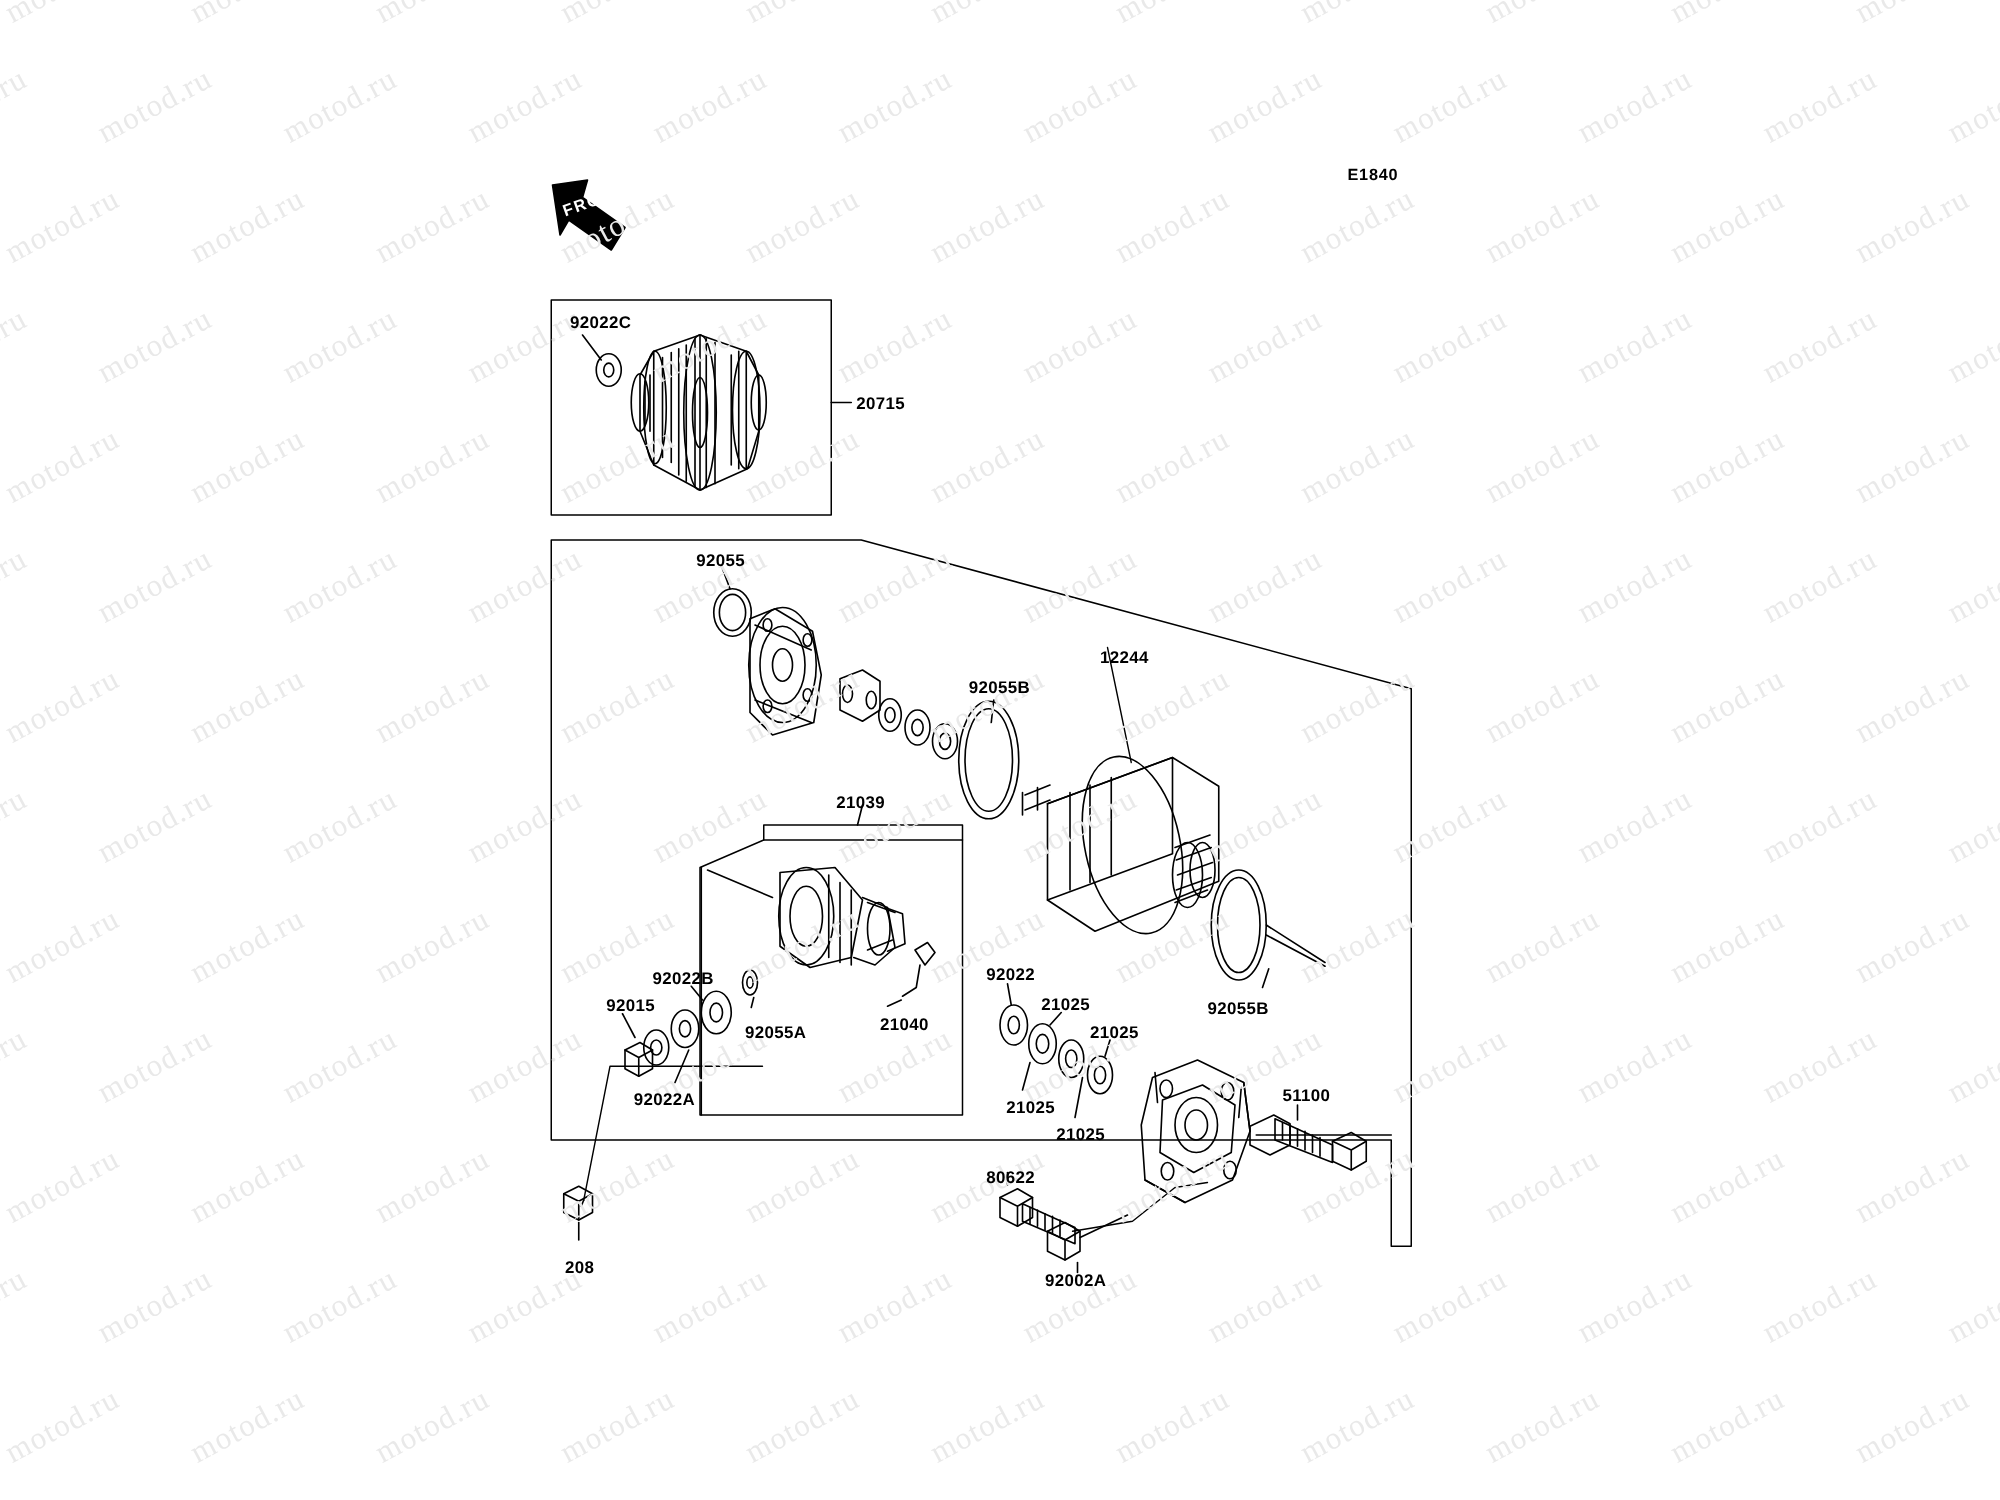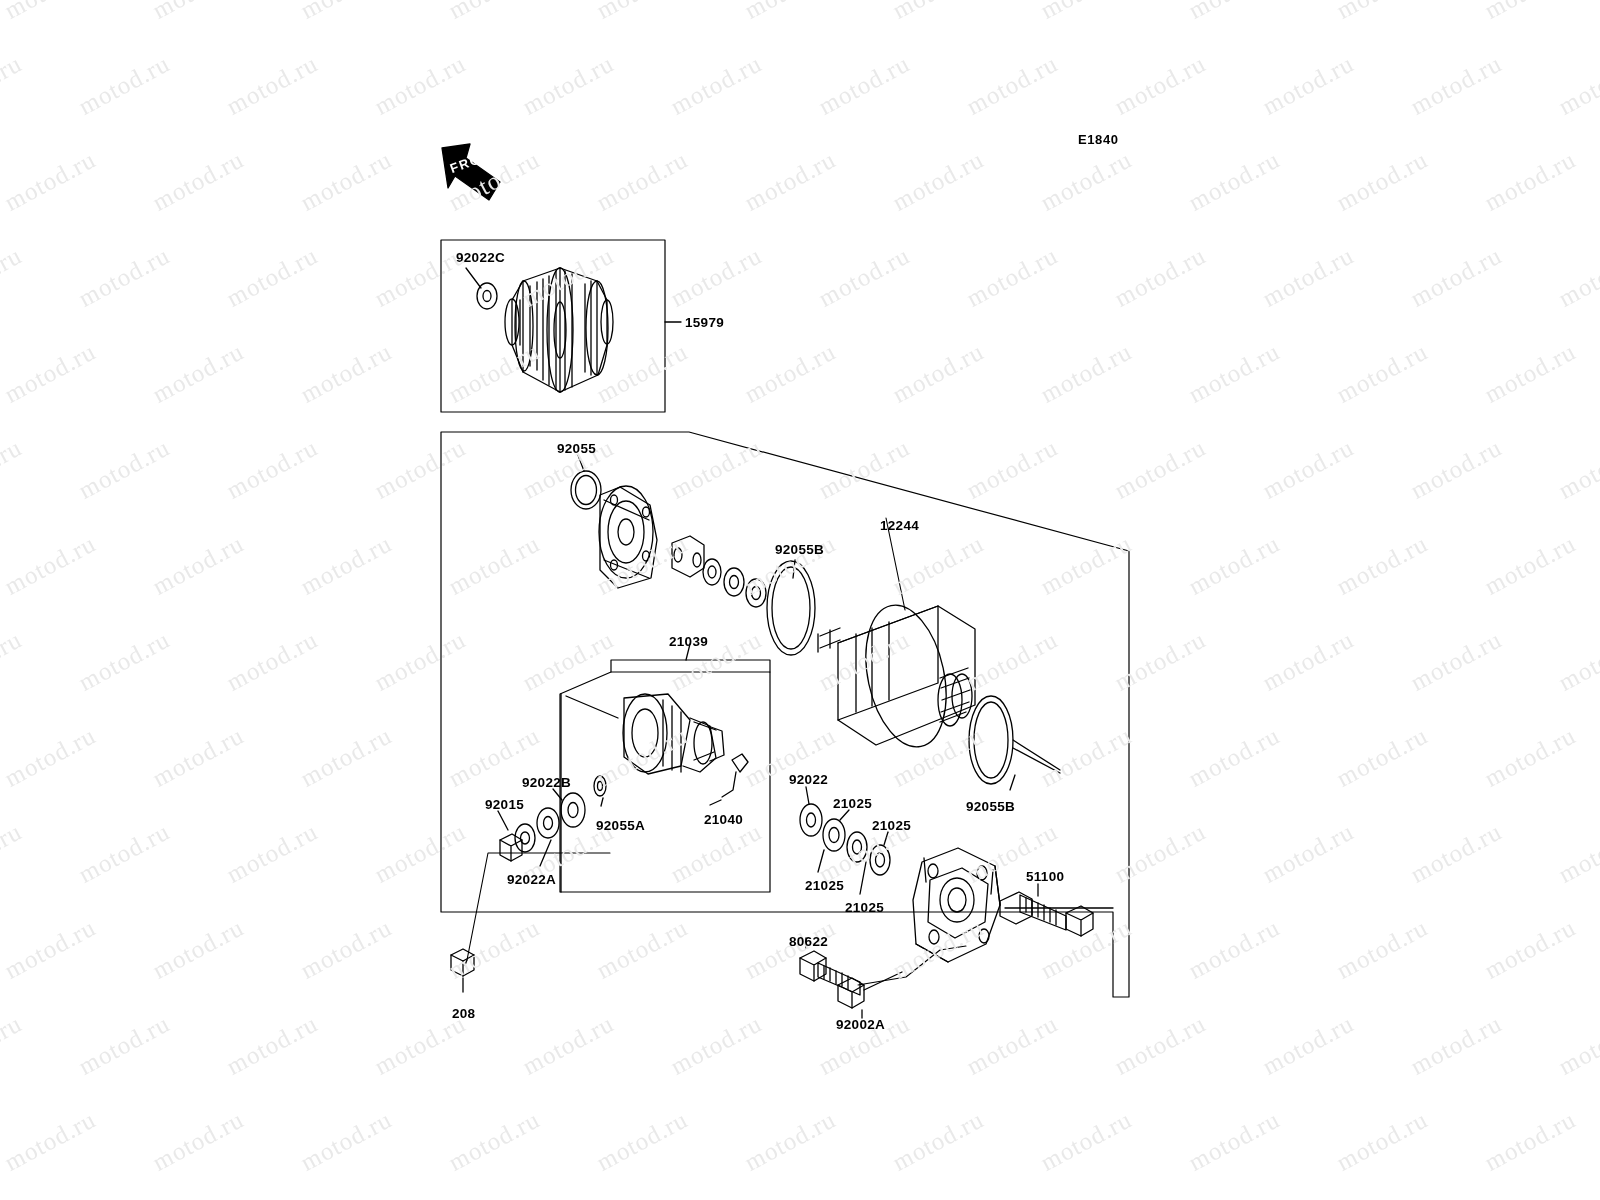--- a/index.html
+++ b/index.html
@@ -420,21 +420,21 @@
 
       <path d="M612 456 L700 490" stroke="none"></path>
       <path d="M700 640 L700 660" stroke="none"></path>
     </g>
   </svg>
 
   <div id="labels">
     <div class="lbl small" style="left:1078px; top:132px;">E1840</div>
     <div class="front-text" style="left:448px; top:162px;">FRONT</div>
   <div class="lbl" style="left: 456px; top: 250px;">92022C</div>
-      <div class="lbl" style="left: 685px; top: 315px;">15979</div>
+      <div class="lbl" style="left: 685px; top: 315px;">20715</div>
       <div class="lbl" style="left: 557px; top: 441px;">92055</div>
       <div class="lbl" style="left: 880px; top: 518px;">12244</div>
       <div class="lbl" style="left: 775px; top: 542px;">92055B</div>
       <div class="lbl" style="left: 669px; top: 634px;">21039</div>
       <div class="lbl" style="left: 966px; top: 799px;">92055B</div>
       <div class="lbl" style="left: 522px; top: 775px;">92022B</div>
       <div class="lbl" style="left: 485px; top: 797px;">92015</div>
       <div class="lbl" style="left: 596px; top: 818px;">92055A</div>
       <div class="lbl" style="left: 704px; top: 812px;">21040</div>
       <div class="lbl" style="left: 789px; top: 772px;">92022</div>

